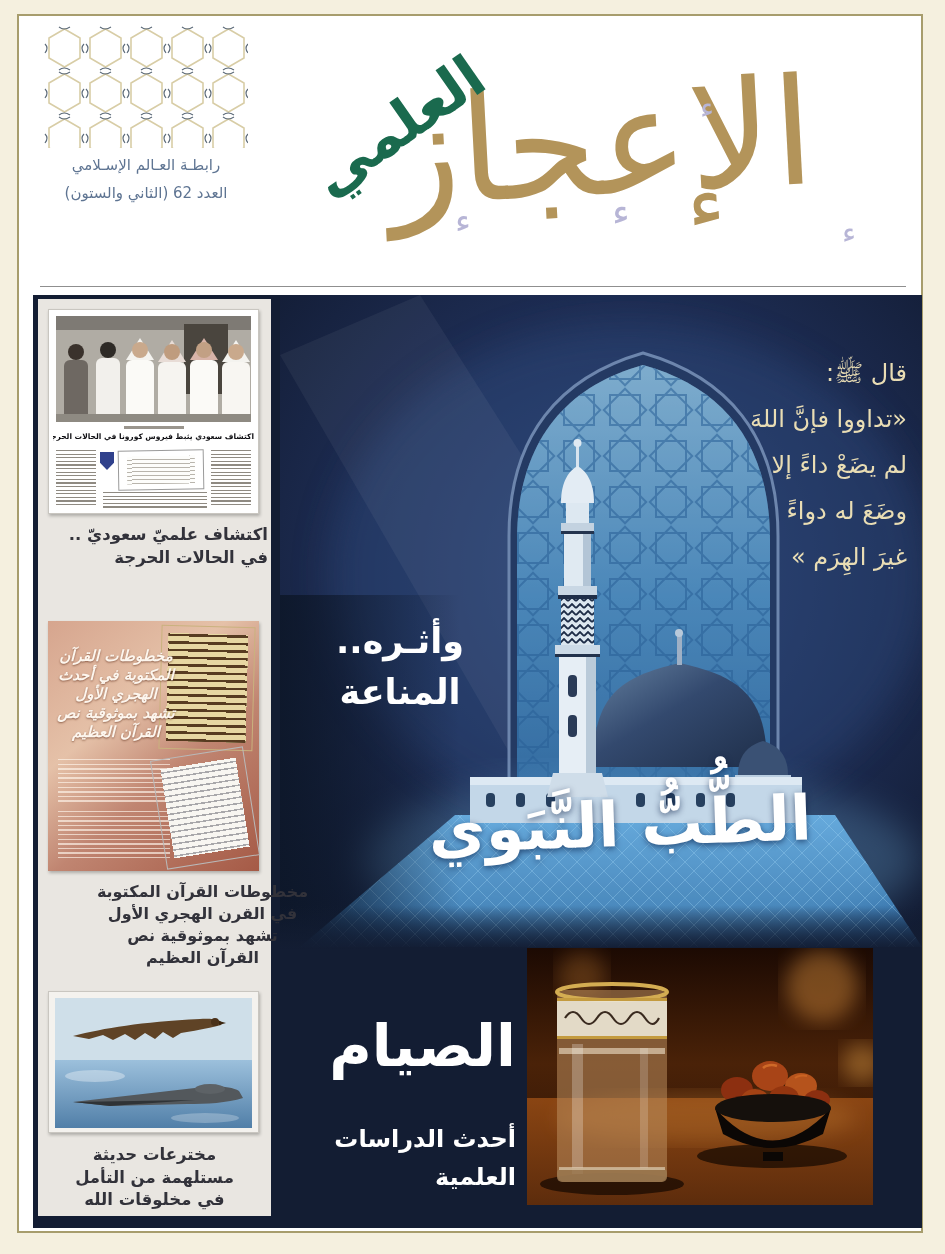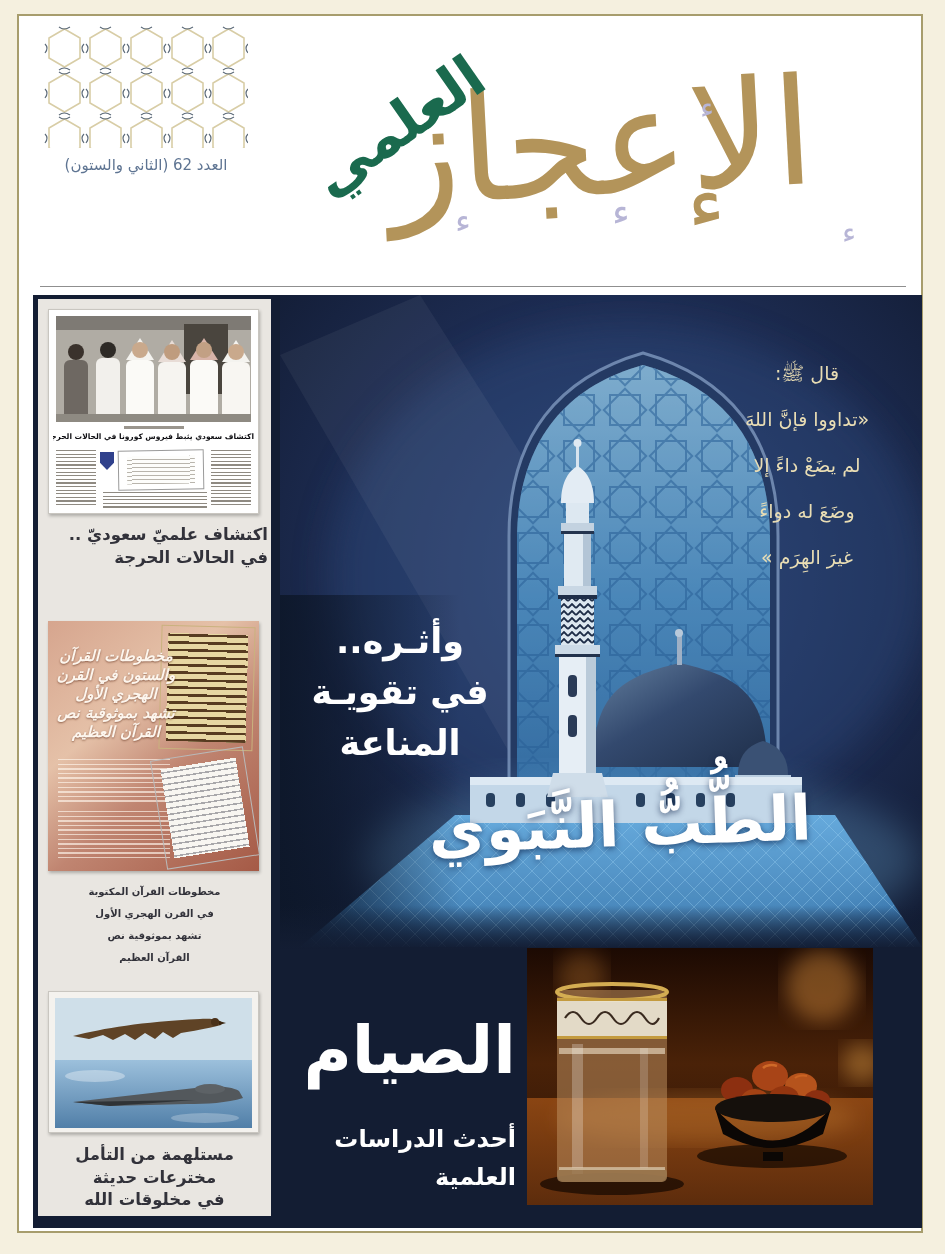--- a/index.html
+++ b/index.html
@@ -18,30 +18,30 @@
              transform:rotate(-35deg);direction:rtl;}
   .mark{position:absolute;color:#b7b5d6;direction:rtl;}
   .m1{left:612px;top:190px;font-size:38px;}
   .m2{left:700px;top:90px;font-size:30px;}
   .m3{left:455px;top:200px;font-size:34px;}
   .m4{left:842px;top:215px;font-size:30px;}
   .header-rule{position:absolute;left:40px;top:286px;width:866px;height:1px;background:#8f8f8f;}
   
   .cover-panel{position:absolute;left:33px;top:295px;width:889px;height:933px;background:#131d33;}
   .mosque-svg{position:absolute;left:280px;top:295px;width:642px;height:655px;}
-  .quote{position:absolute;right:47px;top:350px;width:182px;direction:rtl;text-align:center;
-         color:#e9ddb4;font-size:19px;line-height:46px;}
+  .quote{position:absolute;right:38px;top:350px;width:182px;direction:rtl;text-align:right;
+         color:#e9ddb4;font-size:24px;line-height:46px;}
   .theme{position:absolute;left:292px;top:616px;width:216px;direction:rtl;text-align:center;
          color:#ffffff;font-weight:bold;font-size:35px;line-height:51px;}
   .main-title{position:absolute;left:368px;top:788px;width:504px;text-align:center;direction:rtl;
               color:#ffffff;font-size:62px;font-weight:bold;transform:rotate(-2deg);
               text-shadow:0 2px 6px rgba(0,20,60,.6);white-space:nowrap;}
   .fasting-photo{position:absolute;left:527px;top:948px;width:346px;height:257px;}
   .fasting-title{position:absolute;left:286px;top:1012px;width:230px;direction:rtl;text-align:right;
-                 color:#ffffff;font-size:66px;font-weight:bold;}
+                 color:#ffffff;font-size:58px;font-weight:bold;}
   .fasting-sub{position:absolute;left:250px;top:1120px;width:266px;direction:rtl;text-align:right;
                color:#ffffff;font-size:24px;font-weight:bold;line-height:38px;}
   
   .sidebar{position:absolute;left:38px;top:299px;width:233px;height:917px;background:#e9e6e1;}
   .card{position:absolute;left:10px;width:211px;background:#ffffff;border:1px solid #c9c6c0;
         box-sizing:border-box;box-shadow:1px 2px 3px rgba(0,0,0,.25);}
   .thumb1{top:10px;height:205px;}
   .np-photo{position:absolute;left:7px;top:6px;width:195px;height:106px;}
   .np-byline{position:absolute;left:75px;top:116px;width:60px;height:3px;background:#9a958d;}
   .np-headline{position:absolute;left:4px;top:122px;width:201px;direction:rtl;text-align:center;
@@ -96,20 +96,21 @@
           <path d="M40 18 q-4 4 0 9"></path>
           <path d="M15 44 q5 -4 11 0"></path>
           <path d="M15 1 q5 4 11 0"></path>
         </g>
       </pattern>
     </defs>
     <rect width="204" height="122" fill="url(#hexpat)"></rect>
   </svg>
 
   <div class="publisher" dir="rtl">
+    <div>رابطـة العـالم الإسـلامي</div>
     <div>العدد 62 (الثاني والستون)</div>
   </div>
 
   <div class="title-main" dir="rtl">الإعجاز</div>
   <div class="title-sub" dir="rtl">العلمي</div>
   <span class="mark m1">ء</span>
   <span class="mark m2">ء</span>
   <span class="mark m3">ء</span>
   <span class="mark m4">ء</span>
 
@@ -229,21 +230,20 @@
   <div class="quote" dir="rtl">
     <div>قال ﷺ:</div>
     <div>«تداووا فإنَّ اللهَ</div>
     <div>لم يضَعْ داءً إلا</div>
     <div>وضَعَ له دواءً</div>
     <div>غيرَ الهِرَم »</div>
   </div>
 
   <div class="theme" dir="rtl">
     <div>وأثـره..</div>
-    <div>في تقويـة</div>
     <div>المناعة</div>
   </div>
 
   <div class="main-title" dir="rtl">الطُّبُّ النَّبَوي</div>
 
   <svg class="fasting-photo" viewBox="0 0 346 257">
     <defs>
       <linearGradient id="warmBg" x1="0" y1="0" x2="0" y2="1">
         <stop offset="0%" stop-color="#1c0a03"></stop>
           <stop offset="45%" stop-color="#4a2208"></stop>
@@ -339,31 +339,31 @@
 
     <div class="caption cap1" dir="rtl">
       <div>اكتشاف علميّ سعوديّ ..</div>
       <div>في الحالات الحرجة</div>
     </div>
 
     <div class="card thumb2">
       <div class="ms-old"></div>
       <div class="ms-head" dir="rtl">
         <div>مخطوطات القرآن</div>
-        <div>والستون في القرن</div>
+        <div>المكتوبة في أحدث</div>
         <div>الهجري الأول</div>
         <div>تشهد بموثوقية نص</div>
         <div>القرآن العظيم</div>
       </div>
       <div class="ms-fake msf1"></div>
       <div class="ms-fake msf2"></div>
       <div class="ms-paper"></div>
     </div>
 
-    <div class="caption cap2" dir="rtl" style="font-size:10px;line-height:22px;">
+    <div class="caption cap2" dir="rtl" style="font-size:16px;line-height:22px;margin-left:48px;">
       <div>مخطوطات القرآن المكتوبة</div>
       <div>في القرن الهجري الأول</div>
       <div>تشهد بموثوقية نص</div>
       <div>القرآن العظيم</div>
     </div>
 
     <div class="card thumb3">
       <svg class="bird-svg" viewBox="0 0 197 62">
         <rect width="197" height="62" fill="#cfdfe9"></rect>
         <path d="M18 38 C50 30 85 24 145 21 C160 20 170 23 166 27 C150 31 138 33 126 35
@@ -381,18 +381,18 @@
         <rect width="197" height="68" fill="url(#skyG)"></rect>
         <ellipse cx="40" cy="16" rx="30" ry="6" fill="#ffffff" opacity="0.35"></ellipse>
         <ellipse cx="150" cy="58" rx="34" ry="5" fill="#ffffff" opacity="0.25"></ellipse>
         <path d="M18 42 L140 28 C156 25 176 26 184 31 L188 38 C172 43 152 44 132 44 L55 46 Z" fill="#53585c"></path>
         <ellipse cx="155" cy="29" rx="15" ry="5" fill="#5d6266"></ellipse>
         <path d="M18 42 L140 40 L55 46 Z" fill="#2f3336"></path>
       </svg>
     </div>
 
     <div class="caption cap3" dir="rtl">
+      <div>مخترعات حديثة</div>
       <div>مستلهمة من التأمل</div>
-      <div>مخترعات حديثة</div>
       <div>في مخلوقات الله</div>
     </div>
   </div>
 </div>
 
 </body></html>

